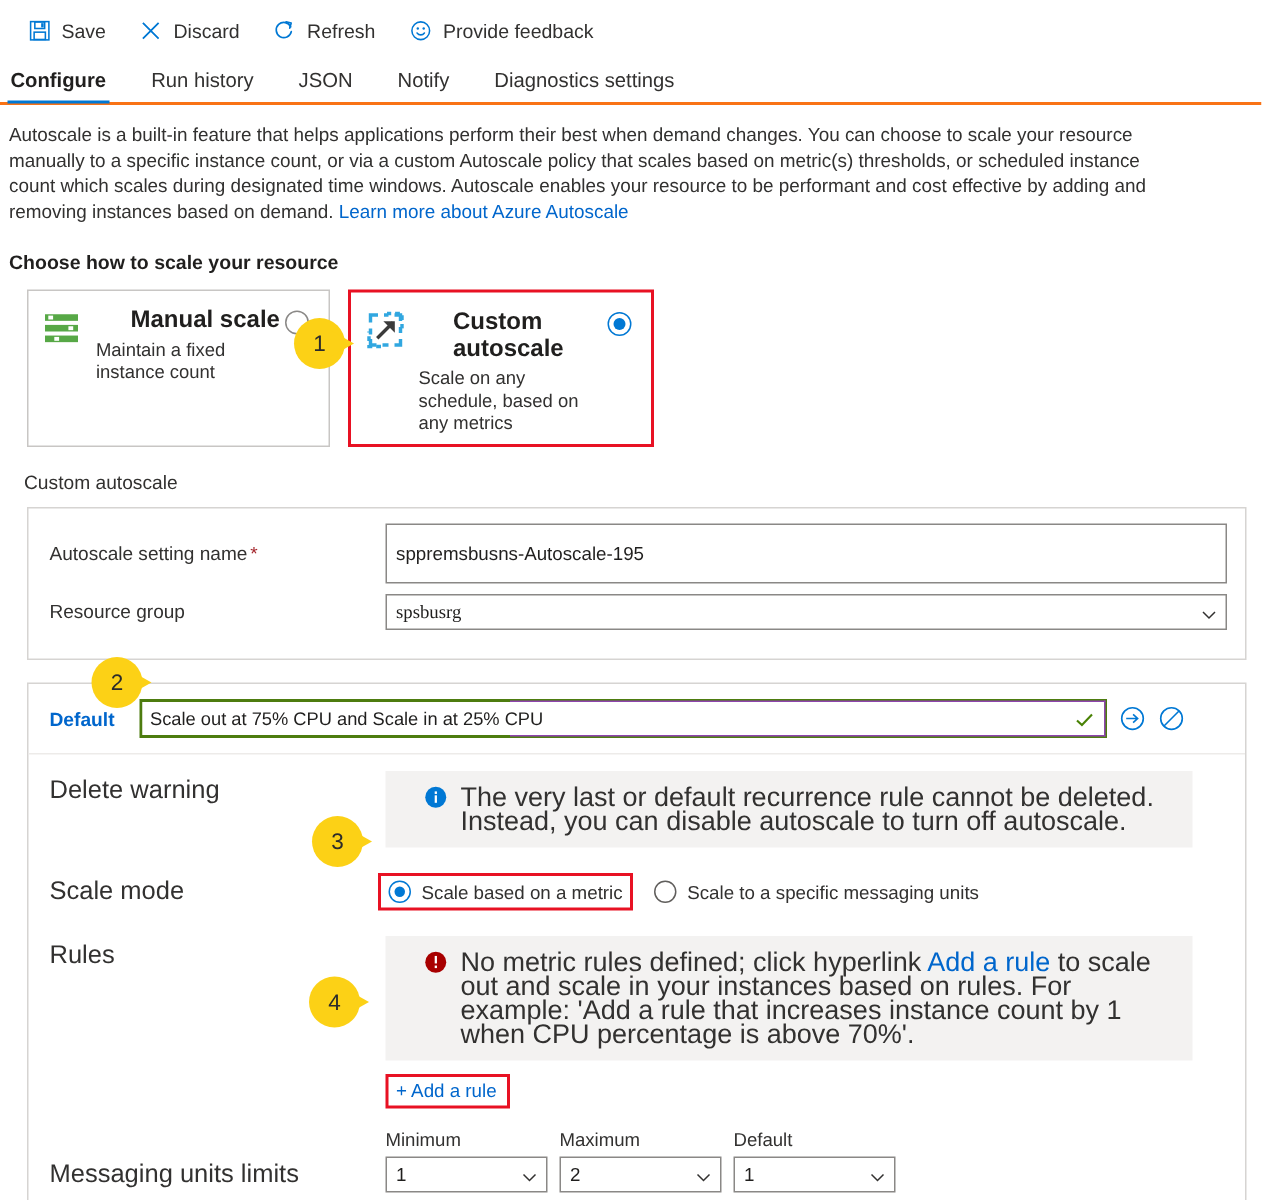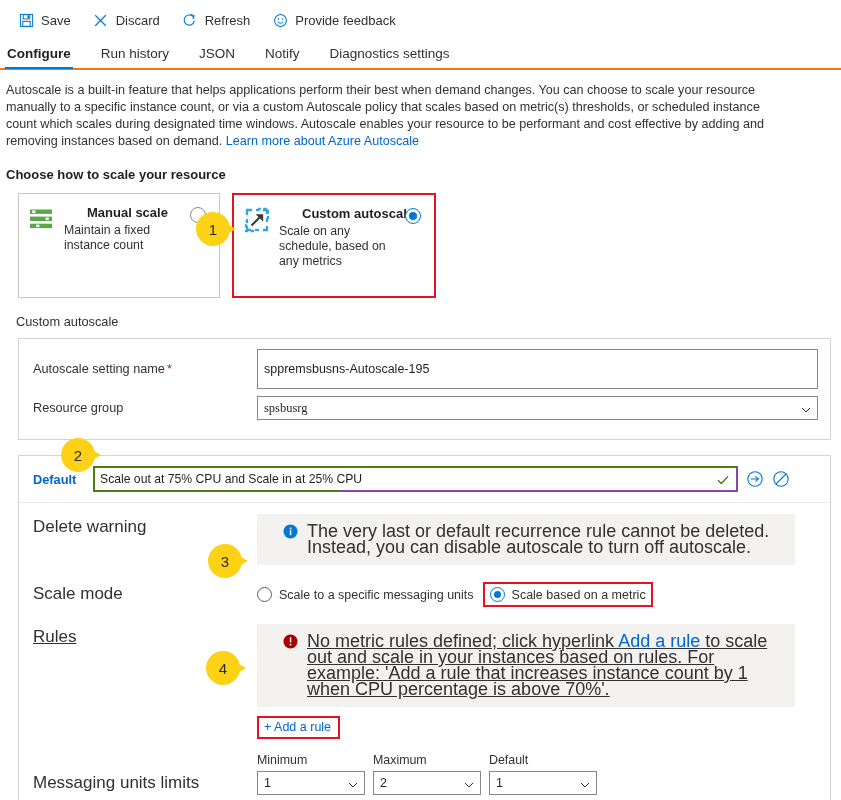--- a/index.html
+++ b/index.html
@@ -109,21 +109,21 @@
     width: 204px;
   }
   .card-row {
     display: flex;
     gap: 9px;
   }
   .card-ic { width: 26px; height: 26px; flex: 0 0 26px; margin-top: 1px; }
   .card-txt { flex: 1 1 auto; }
   .card-title {
     font-weight: bold;
-    font-size: 13px;
+    font-size: 16px;
     color: #201f1e;
     margin-bottom: 3px;
     padding-left: 23px;
   }
   .card-sub {
     font-size: 12.3px;
     color: #323130;
     line-height: 15px;
     max-width: 112px;
   }
@@ -615,33 +615,33 @@
         </svg>
       </span>
       <span>The very last or default recurrence rule cannot be deleted. Instead, you can disable autoscale to turn off autoscale.</span>
     </div>
   </div>
 
   
   <div class="rrow" style="padding-top:16px;">
     <div class="rlabel">Scale mode</div>
     <div class="radio-group">
+      <span class="radio-opt boxed">
+        <span class="sm-radio on"></span>
+        <span>Scale based on a metric</span>
+      </span>
       <span class="radio-opt">
         <span class="sm-radio"></span>
         <span>Scale to a specific messaging units</span>
       </span>
-      <span class="radio-opt boxed">
-        <span class="sm-radio on"></span>
-        <span>Scale based on a metric</span>
-      </span>
-    </div>
-  </div>
-
-  
-  <div class="rrow" style="padding-top:17px;text-decoration:underline;">
+    </div>
+  </div>
+
+  
+  <div class="rrow" style="padding-top:17px;">
     <div class="rlabel">Rules</div>
     <div class="msgbox">
       <span class="msg-ic">
         <svg width="15" height="15" viewBox="0 0 15 15">
           <circle cx="7.5" cy="7.5" r="7" fill="#a80000"></circle>
           <rect x="6.8" y="3.3" width="1.5" height="5" fill="#fff"></rect>
           <rect x="6.8" y="9.7" width="1.5" height="1.7" fill="#fff"></rect>
         </svg>
       </span>
       <span><span>No metric rules defined; click hyperlink </span><a href="#">Add a rule</a><span> to scale out and scale in your instances based on rules. For example: 'Add a rule that increases instance count by 1 when CPU percentage is above 70%'.</span></span>

